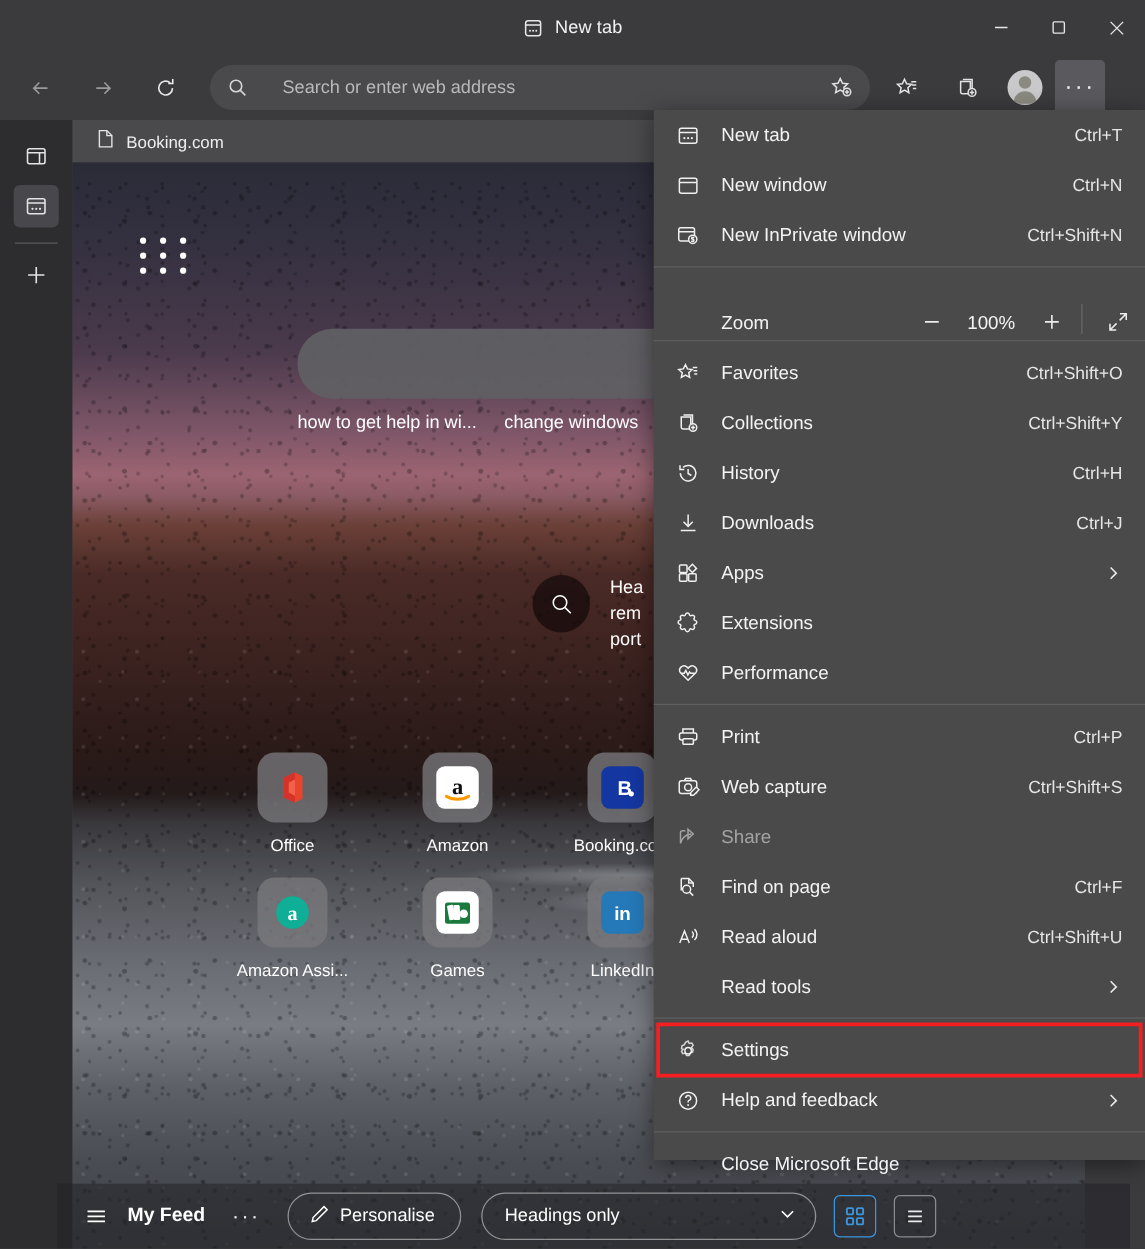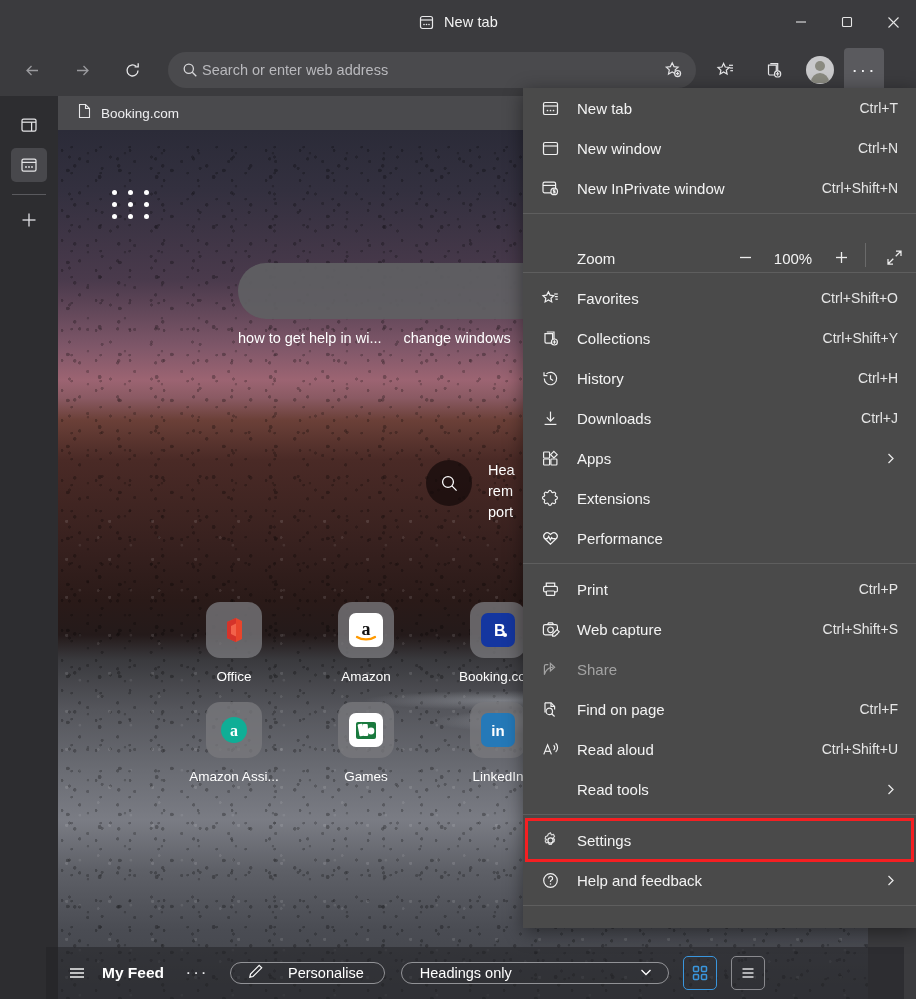--- a/index.html
+++ b/index.html
@@ -61,21 +61,21 @@
     border-radius: 18px;
     display: flex; align-items: center;
   }
   .omni-search-icon { margin-left: 14px; color: #d6d6d8; display:flex; }
   .omni-input {
     flex: 1;
     background: transparent; border: 0; outline: 0;
     color: #c6c6c9;
     font-family: "Liberation Sans", sans-serif;
     font-size: 14.5px;
-    margin-left: 4px;
+    margin-left: 28px;
   }
   .omni-input::placeholder { color: #b9b9bd; opacity: 1; }
   .omni-fav { margin-right: 14px; color: #e2e2e4; display:flex; }
   .tb-icon {
     width: 38px; height: 36px; margin-left: 10px;
     display: flex; align-items: center; justify-content: center;
     color: #e4e4e6; border-radius: 5px;
   }
   .avatar {
     width: 28px; height: 28px; margin-left: 14px;
@@ -235,23 +235,23 @@
   .fb-icon {
     width: 38px; height: 34px; display: flex; align-items: center; justify-content: center;
     color: #fff; border-radius: 5px;
   }
   .fb-title { font-size: 15.5px; font-weight: bold; color: #fff; margin-left: 6px; }
   .fb-dots {
     margin-left: 18px; color: #e8e8ea; font-size: 17px; letter-spacing: 2px;
     width: 30px; display:flex; align-items:center; justify-content:center;
   }
   .pill {
-    height: 22px; border: 1px solid rgba(226,226,230,.55);
+    height: 38px; border: 1px solid rgba(226,226,230,.55);
     border-radius: 19px; display: flex; align-items: center;
-    color: #fff; font-size: 14.5px; gap: 24px;
+    color: #fff; font-size: 14.5px; gap: 8px;
   }
   .pill.personalise { margin-left: 18px; padding: 0 20px 0 16px; }
   .pill.headings { margin-left: 16px; width: 268px; padding: 0 14px 0 18px; justify-content: space-between; }
   .sq-btn {
     width: 34px; height: 34px; margin-left: 14px;
     display: flex; align-items: center; justify-content: center;
     border-radius: 5px;
   }
   .sq-btn.sel { border: 1px solid #3a96dd; }
   .sq-btn.outline { border: 1px solid rgba(226,226,230,.5); }
@@ -847,15 +847,18 @@
       <span class="mi-label">Help and feedback</span>
       <span class="mi-chev">
         <svg width="15" height="15" viewBox="0 0 15 15" fill="none" stroke="currentColor" stroke-width="1.3">
             <path d="M5.5 3 10 7.5 5.5 12"></path>
           </svg>
       </span>
     </div>
 
     <div class="msep"></div>
 
+    <div class="mi noicon">
+      <span class="mi-label">Close Microsoft Edge</span>
+    </div>
 
   </div>
 </div>
 
 </body></html>

